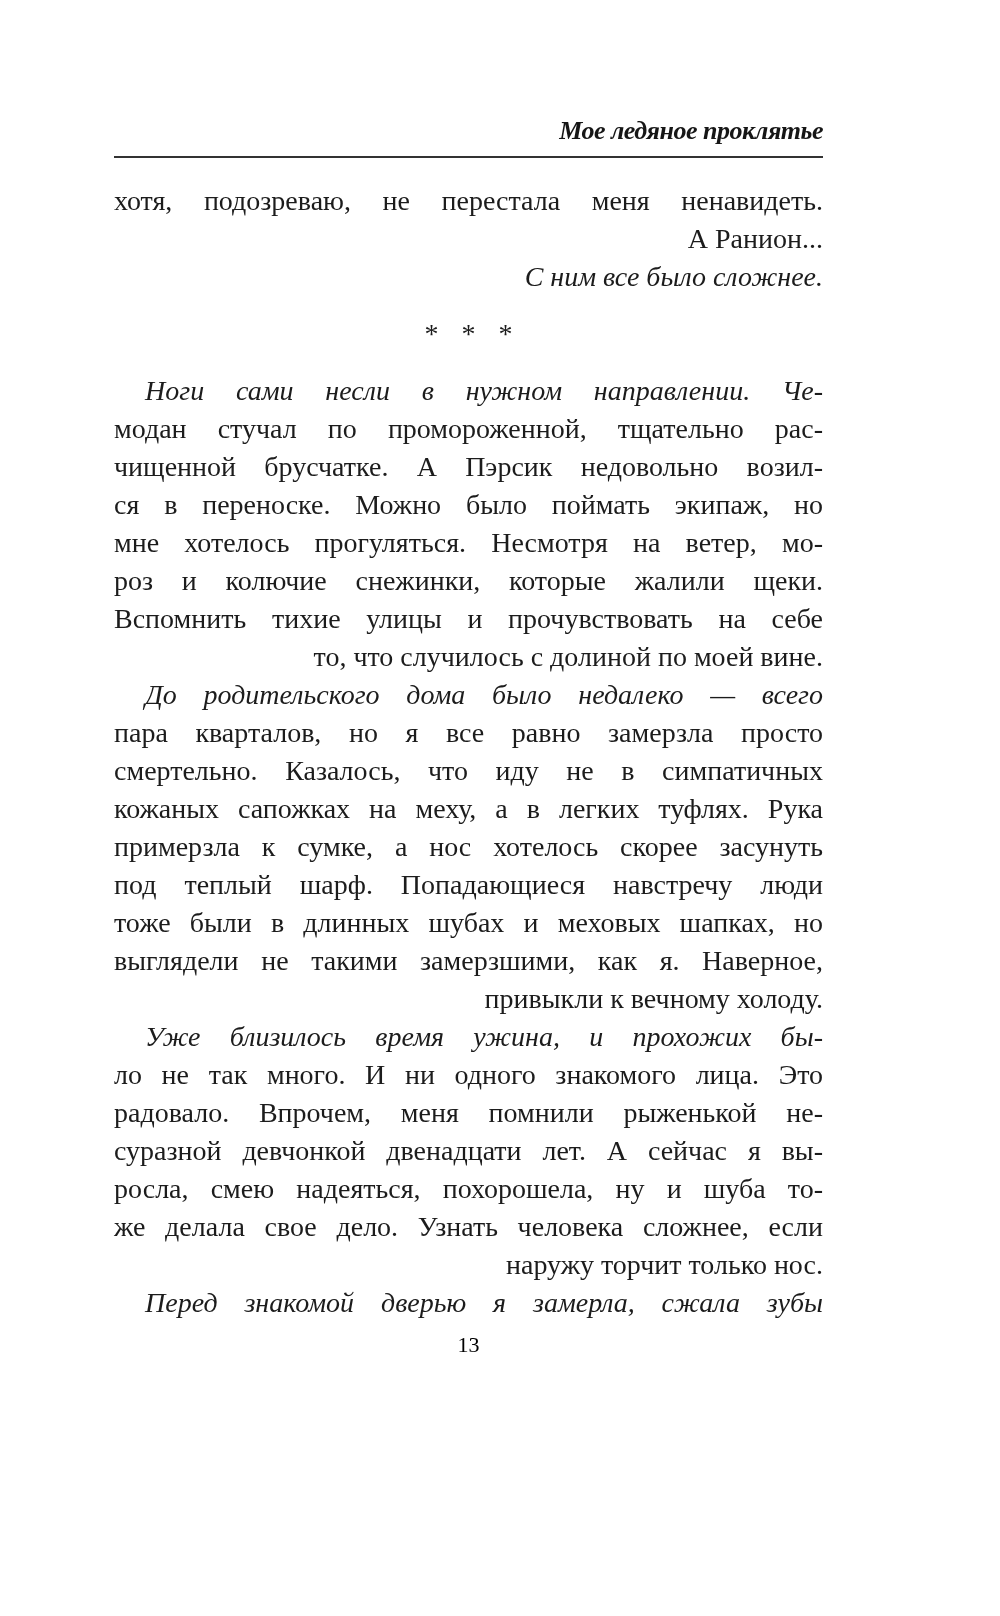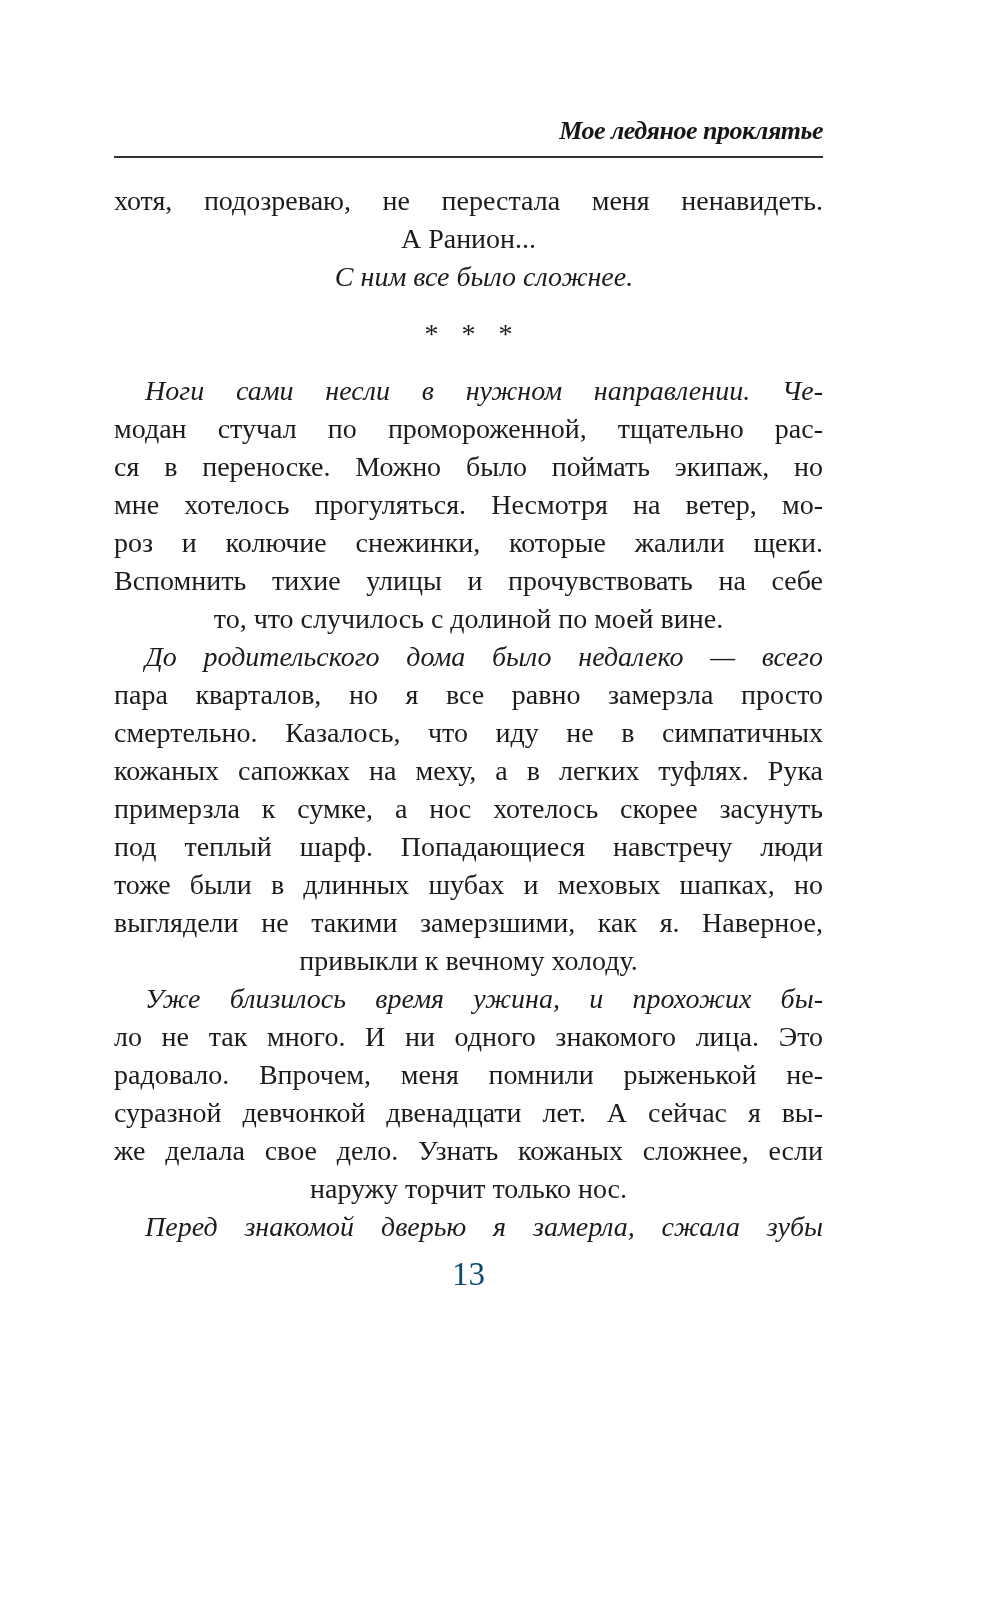--- a/index.html
+++ b/index.html
@@ -35,21 +35,21 @@
     margin-top: 10px;
     height: 2px;
     background: #333333;
   }
   .body-text {
     margin-top: 24px;
     font-size: 28px;
     line-height: 38px;
   }
   .line {
-    text-align: center;
+    text-align: right;
     white-space: normal;
   }
   .line.just {
     text-align: justify;
     text-align-last: justify;
   }
   .line.indent {
     text-indent: 31px;
     font-style: italic;
   }
@@ -58,22 +58,22 @@
     display: flex;
     align-items: center;
     justify-content: center;
     font-size: 28px;
     word-spacing: 16px;
     color: #1c1c1c;
   }
   .page-number {
     margin-top: 10px;
     text-align: center;
-    font-size: 33px;
-    color: #0c4a6e;
+    font-size: 22px;
+    color: #000000;
   }
 </style>
 </head>
 <body>
 
 <div class="page">
   <div class="text-block">
 
     <div class="running-title">Мое ледяное проклятье</div>
     <div class="header-rule"></div>
@@ -84,41 +84,43 @@
       <div class="line">А Ранион...</div>
 
       <div class="line indent">С ним все было сложнее.</div>
 
       <div class="separator">
         <span>* * *</span>
       </div>
 
       <div class="line just indent">Ноги сами несли в нужном направлении. Че-</div>
       <div class="line just">модан стучал по промороженной, тщательно рас-</div>
+      <div class="line just">чищенной брусчатке. А Пэрсик недовольно возил-</div>
       <div class="line just">ся в переноске. Можно было поймать экипаж, но</div>
       <div class="line just">мне хотелось прогуляться. Несмотря на ветер, мо-</div>
       <div class="line just">роз и колючие снежинки, которые жалили щеки.</div>
       <div class="line just">Вспомнить тихие улицы и прочувствовать на себе</div>
       <div class="line">то, что случилось с долиной по моей вине.</div>
 
       <div class="line just indent">До родительского дома было недалеко — всего</div>
       <div class="line just">пара кварталов, но я все равно замерзла просто</div>
       <div class="line just">смертельно. Казалось, что иду не в симпатичных</div>
       <div class="line just">кожаных сапожках на меху, а в легких туфлях. Рука</div>
       <div class="line just">примерзла к сумке, а нос хотелось скорее засунуть</div>
       <div class="line just">под теплый шарф. Попадающиеся навстречу люди</div>
       <div class="line just">тоже были в длинных шубах и меховых шапках, но</div>
       <div class="line just">выглядели не такими замерзшими, как я. Наверное,</div>
       <div class="line">привыкли к вечному холоду.</div>
 
       <div class="line just indent">Уже близилось время ужина, и прохожих бы-</div>
       <div class="line just">ло не так много. И ни одного знакомого лица. Это</div>
       <div class="line just">радовало. Впрочем, меня помнили рыженькой не-</div>
       <div class="line just">суразной девчонкой двенадцати лет. А сейчас я вы-</div>
-      <div class="line just">же делала свое дело. Узнать кожаных сложнее, если</div>
+      <div class="line just">росла, смею надеяться, похорошела, ну и шуба то-</div>
+      <div class="line just">же делала свое дело. Узнать человека сложнее, если</div>
       <div class="line">наружу торчит только нос.</div>
 
       <div class="line just indent">Перед знакомой дверью я замерла, сжала зубы</div>
 
     </div>
 
     <div class="page-number">13</div>
   </div>
 </div>
 

